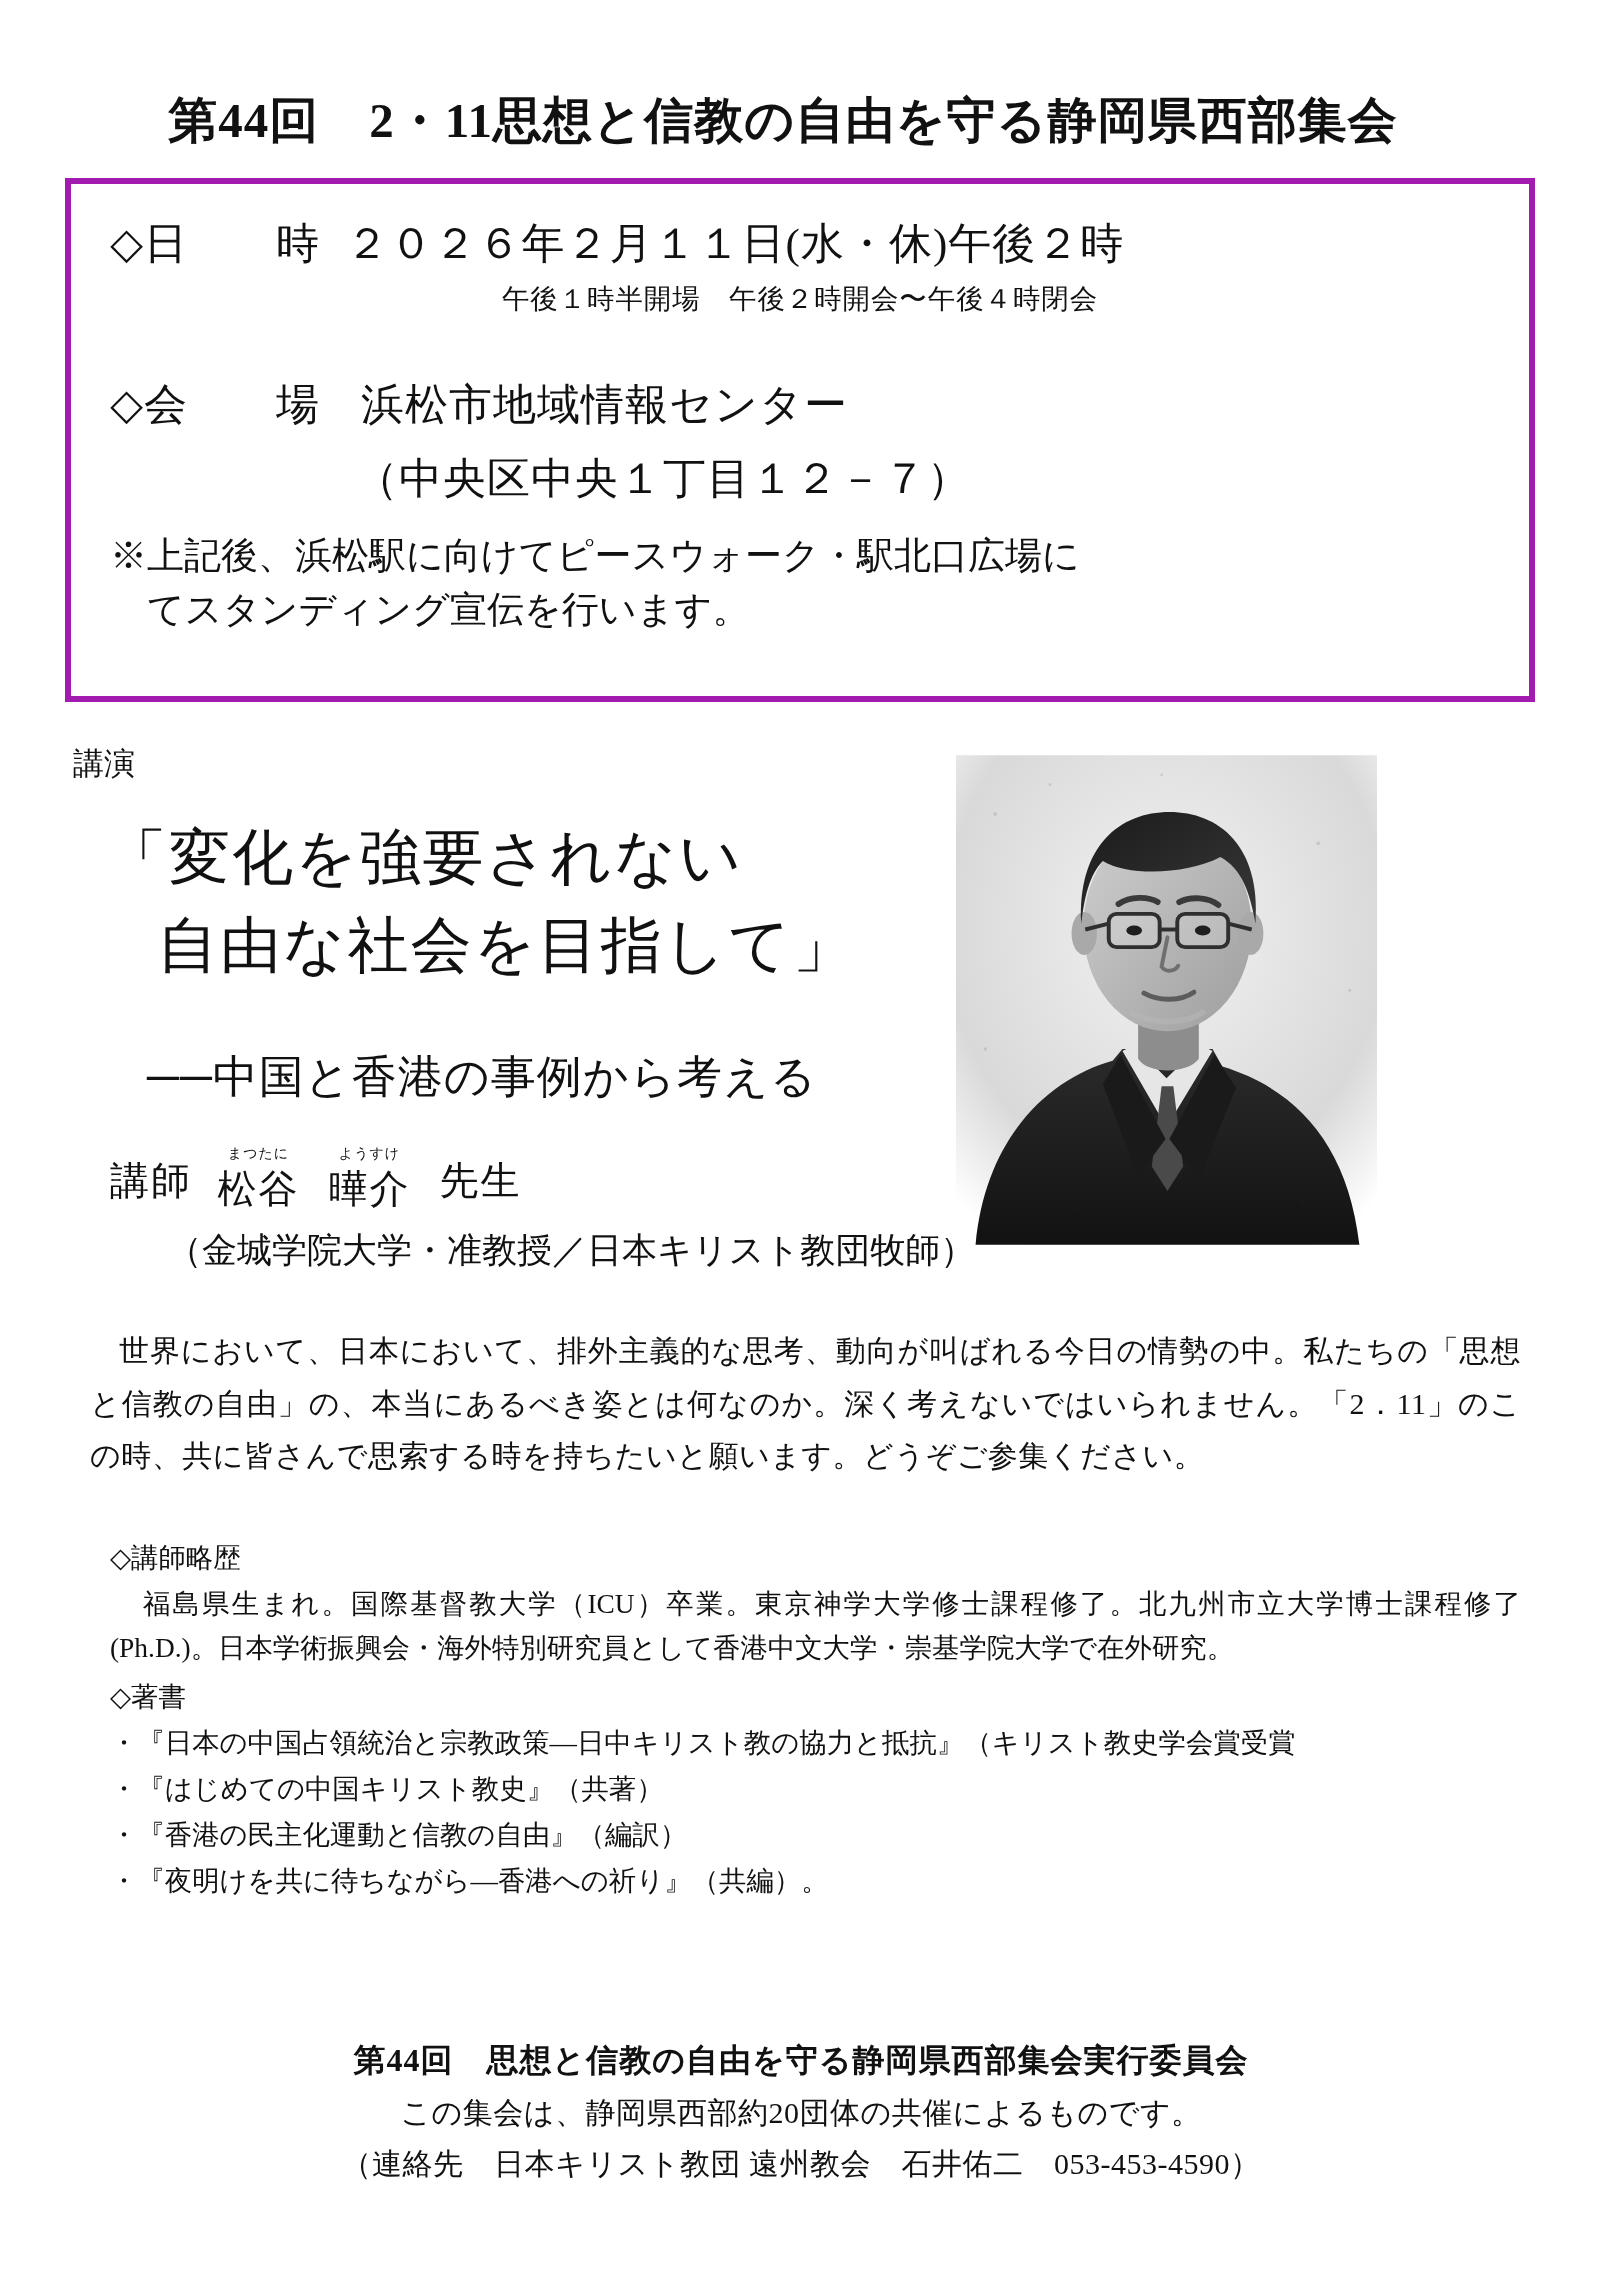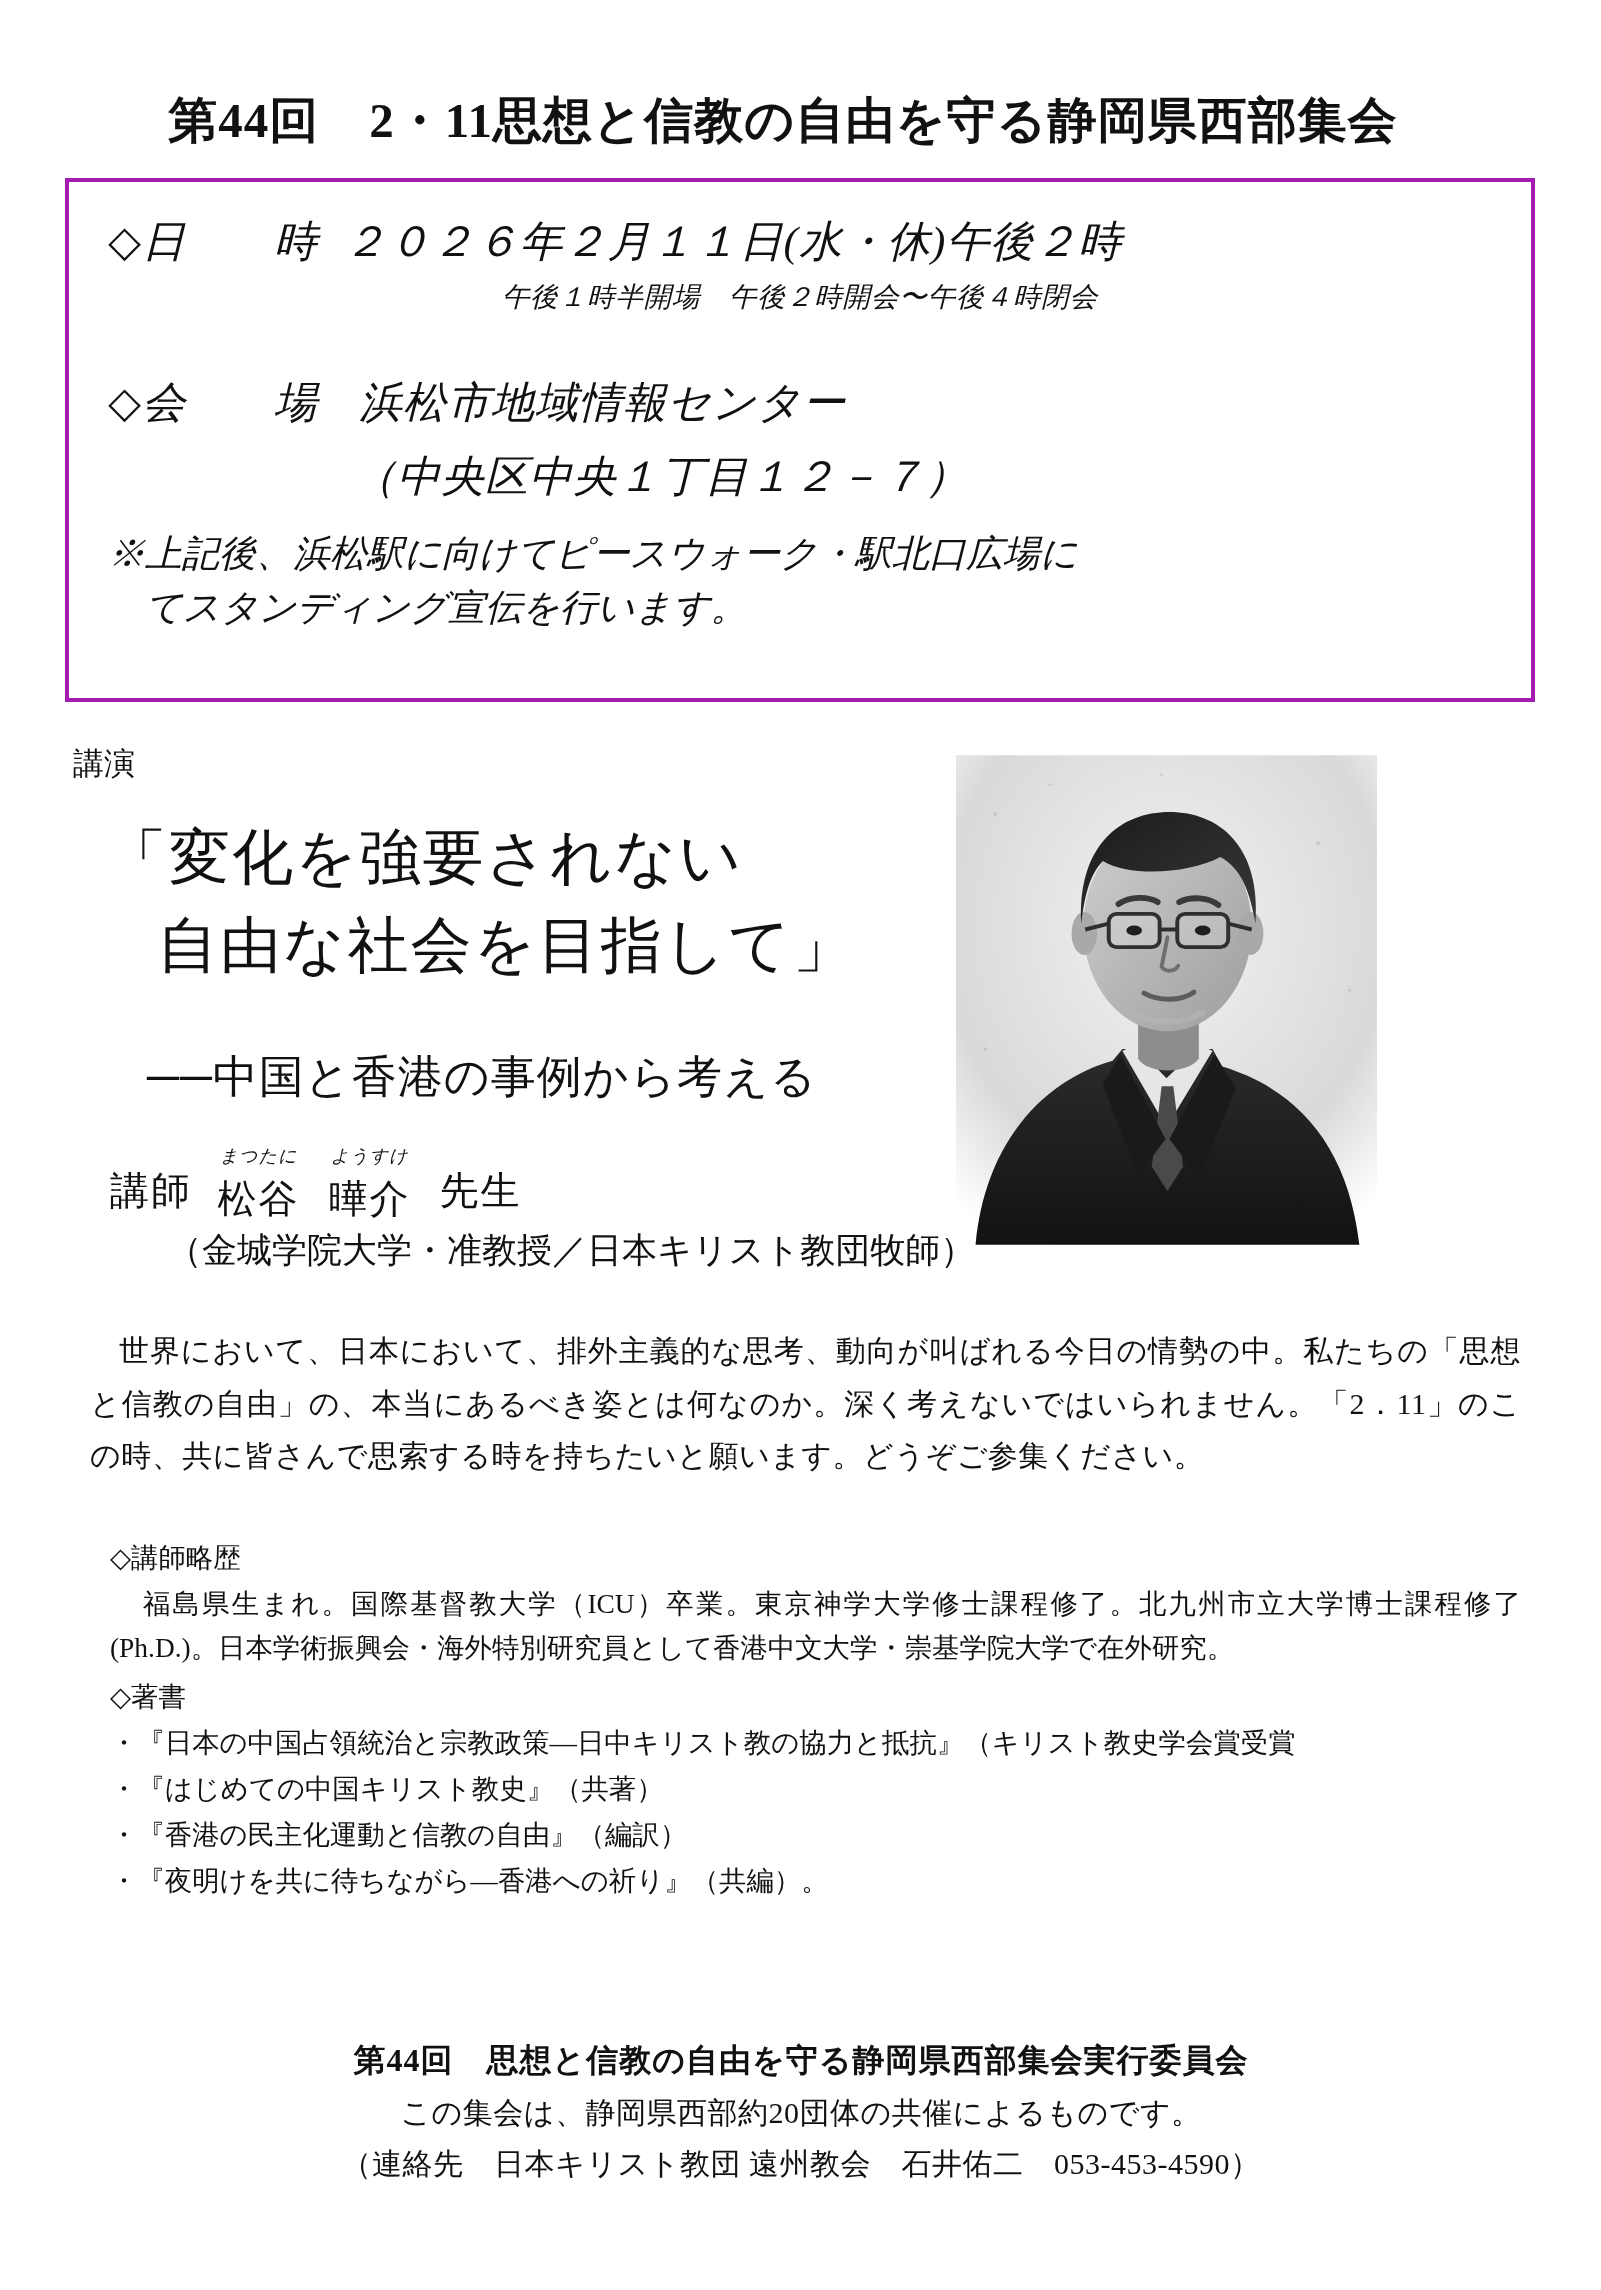--- a/index.html
+++ b/index.html
@@ -39,24 +39,23 @@
     line-height: 1.1;
   }
 
   
   .info-box {
     position: absolute;
     left: 65px;
     top: 178px;
     width: 1470px;
     height: 524px;
-    border: 4px solid #a21caf;
+    border: 6px solid #a21caf;
     box-sizing: border-box;
     padding: 17.6px 39px 0 39px;
-    font-style: italic;
   }
   .row-datetime {
     display: flex;
     align-items: baseline;
     font-size: 43px;
     letter-spacing: 1px;
     margin-top: 13.7px;
   }
   .diamond-label {
     white-space: nowrap;
@@ -142,24 +141,23 @@
     align-items: flex-end;
     margin-right: 29px;
   }
   .ruby-unit {
     display: inline-block;
     text-align: center;
     line-height: 1;
   }
   .ruby-unit .rt {
     display: block;
-    font-size: 18px;
-    letter-spacing: 1px;
-    margin-bottom: 14px;
-    font-style: italic;
+    font-size: 14px;
+    letter-spacing: 1px;
+    margin-bottom: 8px;
   }
   .ruby-unit .rb {
     display: block;
     font-size: 39px;
   }
   .speaker-affil {
     position: absolute;
     left: 167px;
     top: 1227px;
     font-size: 35px;

